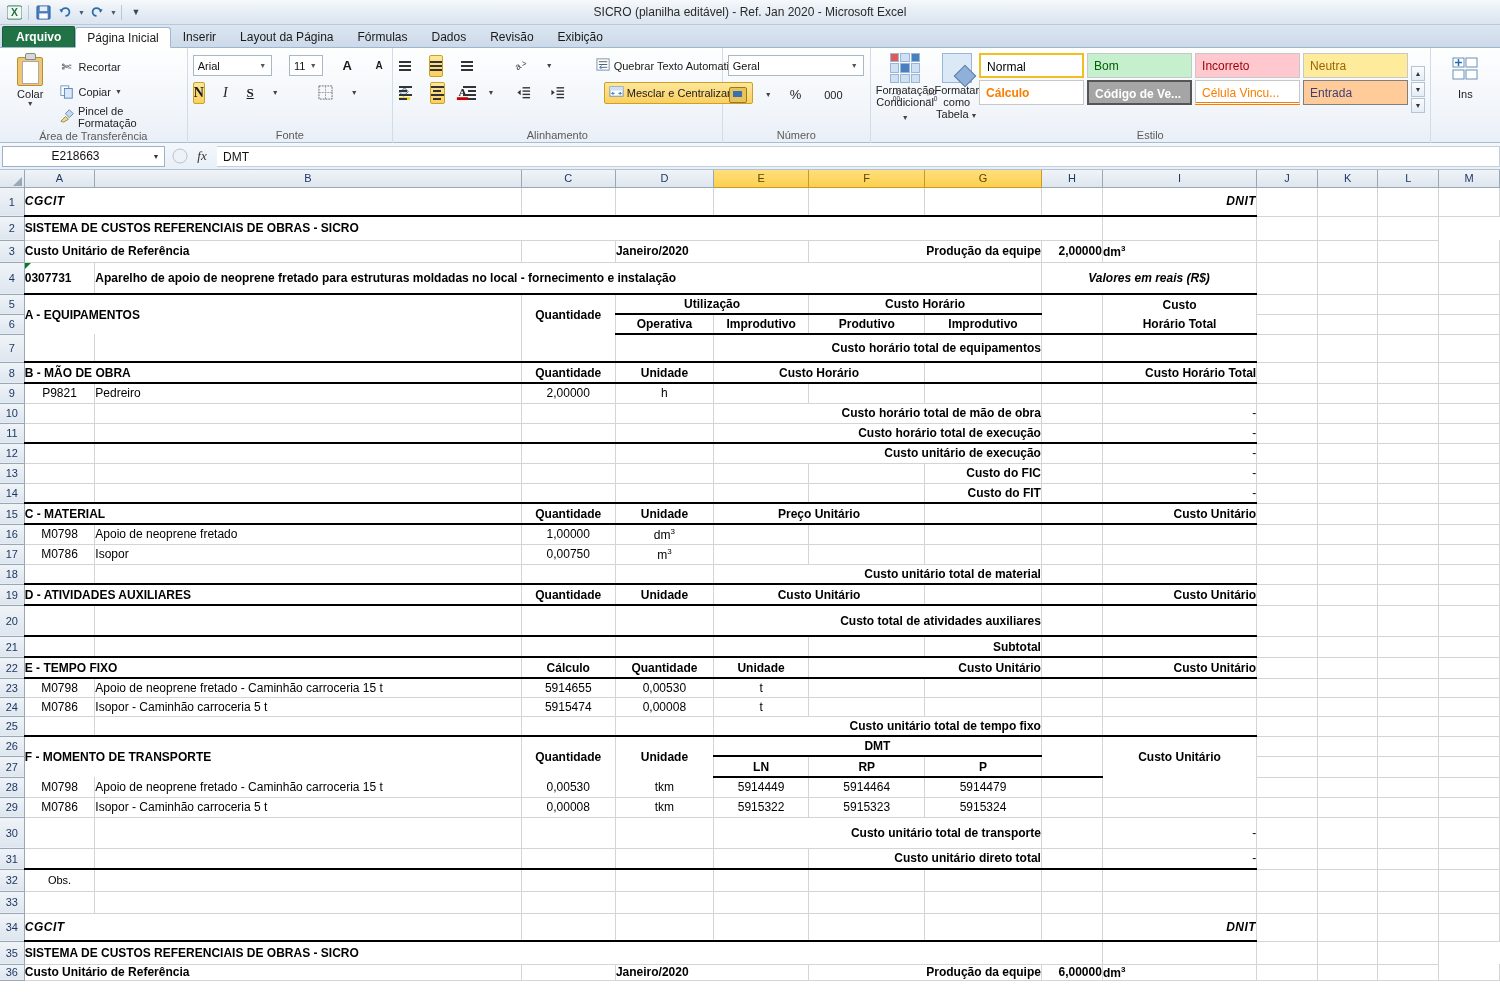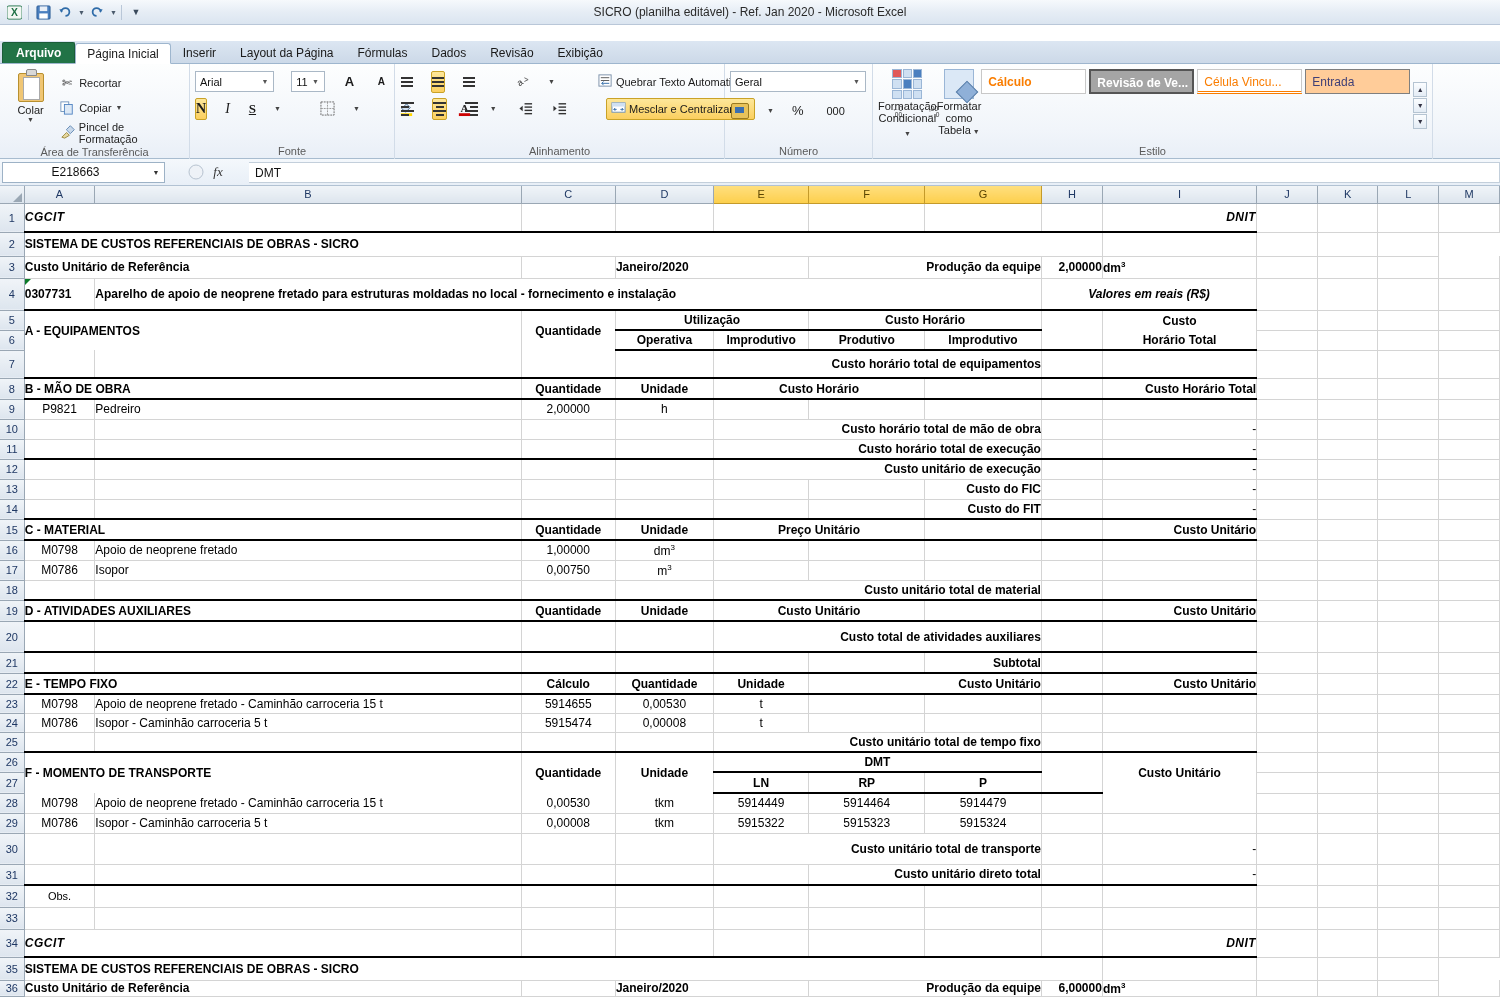--- a/index.html
+++ b/index.html
@@ -34,21 +34,20 @@
     pointer-events: none;
   }
 
   
   #tabbar {
     height: 23px;
     background: linear-gradient(to bottom,#dce6f2 0%,#ccd9e8 100%);
     display: flex; align-items: flex-end;
     padding-left: 2px;
     border-bottom: 1px solid #9eb6ce;
-    margin-top: 16px;
   }
   .tab {
     height: 21px; line-height: 21px;
     padding: 0 11px;
     font-size: 12px; color: #1a1a1a;
     border: 1px solid transparent;
     border-bottom: none;
   }
   .tab.file {
     background: #217346; color:#fff; font-weight:bold;
@@ -173,21 +172,21 @@
     display: flex; align-items: center;
   }
   #namebox {
     width: 163px; height: 21px; margin-left: 2px;
     background: #fff; border: 1px solid #9db2c6;
     display: flex; align-items: center;
     font-size: 12px; color: #111;
   }
   #namebox .nv { flex:1; text-align:center; }
   #namebox .nc { width:16px; text-align:center; font-size:7px; color:#333; }
-  #fb-btns { display:flex; align-items:center; gap:0px; padding:0 20px; }
+  #fb-btns { display:flex; align-items:center; gap:0px; padding:0 4px; }
   .fbb {
     width:22px; height:20px; display:flex; align-items:center; justify-content:center;
     font-size:12px; color:#7a8899;
   }
   .fbb.fx { font-style:italic; font-family:"Liberation Serif",serif; color:#333; font-size:13px; }
   #fbinput {
     flex:1; height:21px; line-height:21px;
     background:#fff; border:1px solid #c3cfdb; border-left:none;
     font-size:12px; color:#111; padding-left:6px;
     margin-right: 0px;
@@ -574,35 +573,56 @@
       </div>
       <div class="big-btn" style="width:84px;">
         <span class="ft-ico"></span>
         <div class="big-lbl" style="text-align:center;line-height:12px;">
           <span>Formatar</span><br>
           <span>como Tabela</span><span class="caret"> ▼</span>
         </div>
       </div>
       <div class="style-grid">
         <div class="style-row">
+          <div class="style-cell" style="border:2px solid #f0c020;">Normal</div>
+          <div class="style-cell" style="background:#c6efce;color:#006100;">Bom</div>
+          <div class="style-cell" style="background:#ffc7ce;color:#9c0006;">Incorreto</div>
+          <div class="style-cell" style="background:#ffeb9c;color:#9c6500;">Neutra</div>
+        </div>
+        <div class="style-row">
           <div class="style-cell" style="color:#fa7d00;font-weight:bold;">Cálculo</div>
-          <div class="style-cell" style="background:#a5a5a5;color:#fff;font-weight:bold;border:2px solid #555;">Revisão de Ve...</div>
+          <div class="style-cell" style="background:#a5a5a5;color:#fff;font-weight:bold;border:2px solid #555;">Código de Ve...</div>
           <div class="style-cell" style="color:#fa7d00;border-bottom:3px double #fa7d00;">Célula Vincu...</div>
           <div class="style-cell" style="background:#ffcc99;color:#3f3f76;border:1px solid #7f7f7f;">Entrada</div>
         </div>
       </div>
       <div class="scroll-col">
         <div class="scroll-btn">▲</div>
         <div class="scroll-btn">▼</div>
         <div class="scroll-btn">▼</div>
       </div>
     </div>
     <div class="group-label">Estilo</div>
   </div>
 
+  <div class="group" style="width:70px;border-right:none;">
+    <div class="group-body" style="flex-direction:column;align-items:center;padding-top:6px;">
+      <span>
+        <svg width="26" height="26" viewBox="0 0 26 26">
+            <rect x="1" y="1" width="11" height="9" fill="#fff" stroke="#6a8fb8"></rect>
+            <rect x="14" y="1" width="11" height="9" fill="#fff" stroke="#6a8fb8"></rect>
+            <rect x="1" y="13" width="11" height="9" fill="#fff" stroke="#6a8fb8"></rect>
+            <rect x="14" y="13" width="11" height="9" fill="#fff" stroke="#6a8fb8"></rect>
+            <path d="M6.5 2 L6.5 9 M3 5.5 L10 5.5" stroke="#2e6ba8" stroke-width="1.5"></path>
+          </svg>
+      </span>
+      <div class="big-lbl">Ins</div>
+    </div>
+    <div class="group-label"></div>
+  </div>
 </div>
 
 <div id="formulabar">
   <div id="namebox">
     <span class="nv">E218663</span>
     <span class="nc">▼</span>
   </div>
   <div id="fb-btns">
     <div class="fbb">
       <svg width="16" height="16" viewBox="0 0 16 16">

